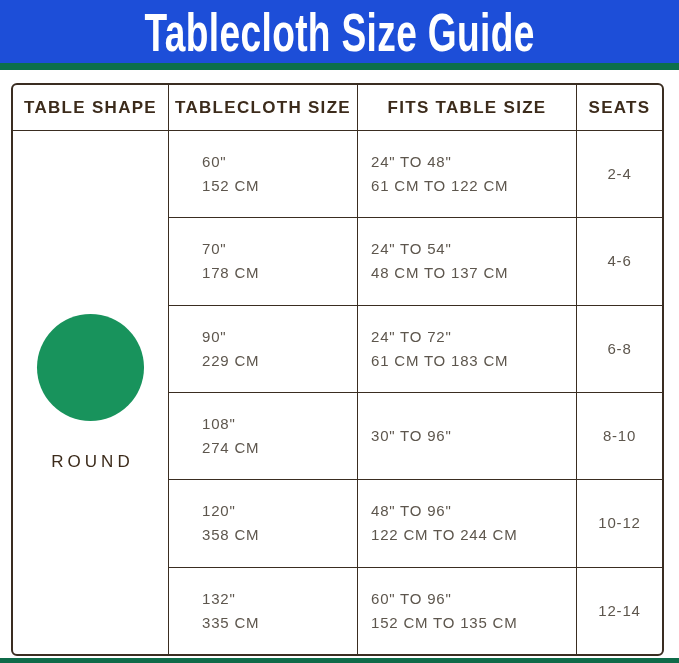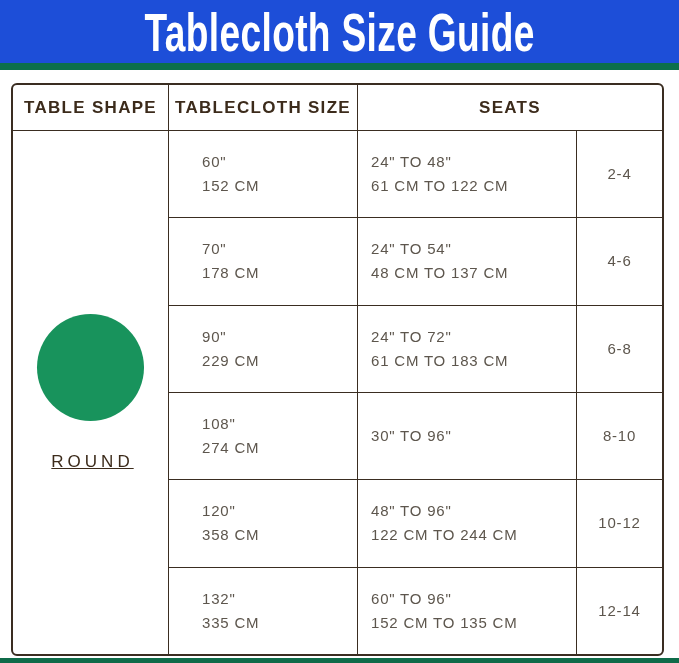--- a/index.html
+++ b/index.html
@@ -40,21 +40,21 @@
   .c4 { flex:1; border-right:none; }
 
   .body-row { display:flex; flex:1; min-height:0; }
   .shape-cell {
     width:156px; border-right:1px solid #3A2D21; box-sizing:border-box;
     display:flex; flex-direction:column; align-items:center; justify-content:center;
   }
   .shape-circle { width:107px; height:107px; border-radius:50%; }
   .shape-label {
     margin-top:31px; font-size:17px; letter-spacing:4px;
-    color:#3C2B1B; font-weight:400; text-indent:4px;text-decoration:underline;
+    color:#3C2B1B; font-weight:400; text-indent:4px;
   }
 
   .rows { flex:1; display:flex; flex-direction:column; }
   .data-row { flex:1; display:flex; border-bottom:1px solid #3A2D21; min-height:0; }
   .data-row:last-child { border-bottom:none; }
   .cell {
     border-right:1px solid #3A2D21; box-sizing:border-box;
     display:flex; flex-direction:column; justify-content:center;
     font-size:15px; letter-spacing:0.8px; color:#5D564D; line-height:24px;
     white-space:nowrap;
@@ -69,20 +69,21 @@
 <body>
 
 <div class="banner" style="background: #1d4ed8; align-items: flex-end;">
   <h1 class="title">Tablecloth Size Guide</h1>
 </div>
 
 <div class="size-table">
   <div class="header-row">
     <div class="hcell c1">TABLE SHAPE</div>
     <div class="hcell c2">TABLECLOTH SIZE</div>
+    <div class="hcell c3">FITS TABLE SIZE</div>
     <div class="hcell c4">SEATS</div>
   </div>
 
   <div class="body-row">
     <div class="shape-cell">
       <div class="shape-circle" style="background: rgb(24, 147, 92);"></div>
       <div class="shape-label">ROUND</div>
     </div>
 
     <div class="rows">

